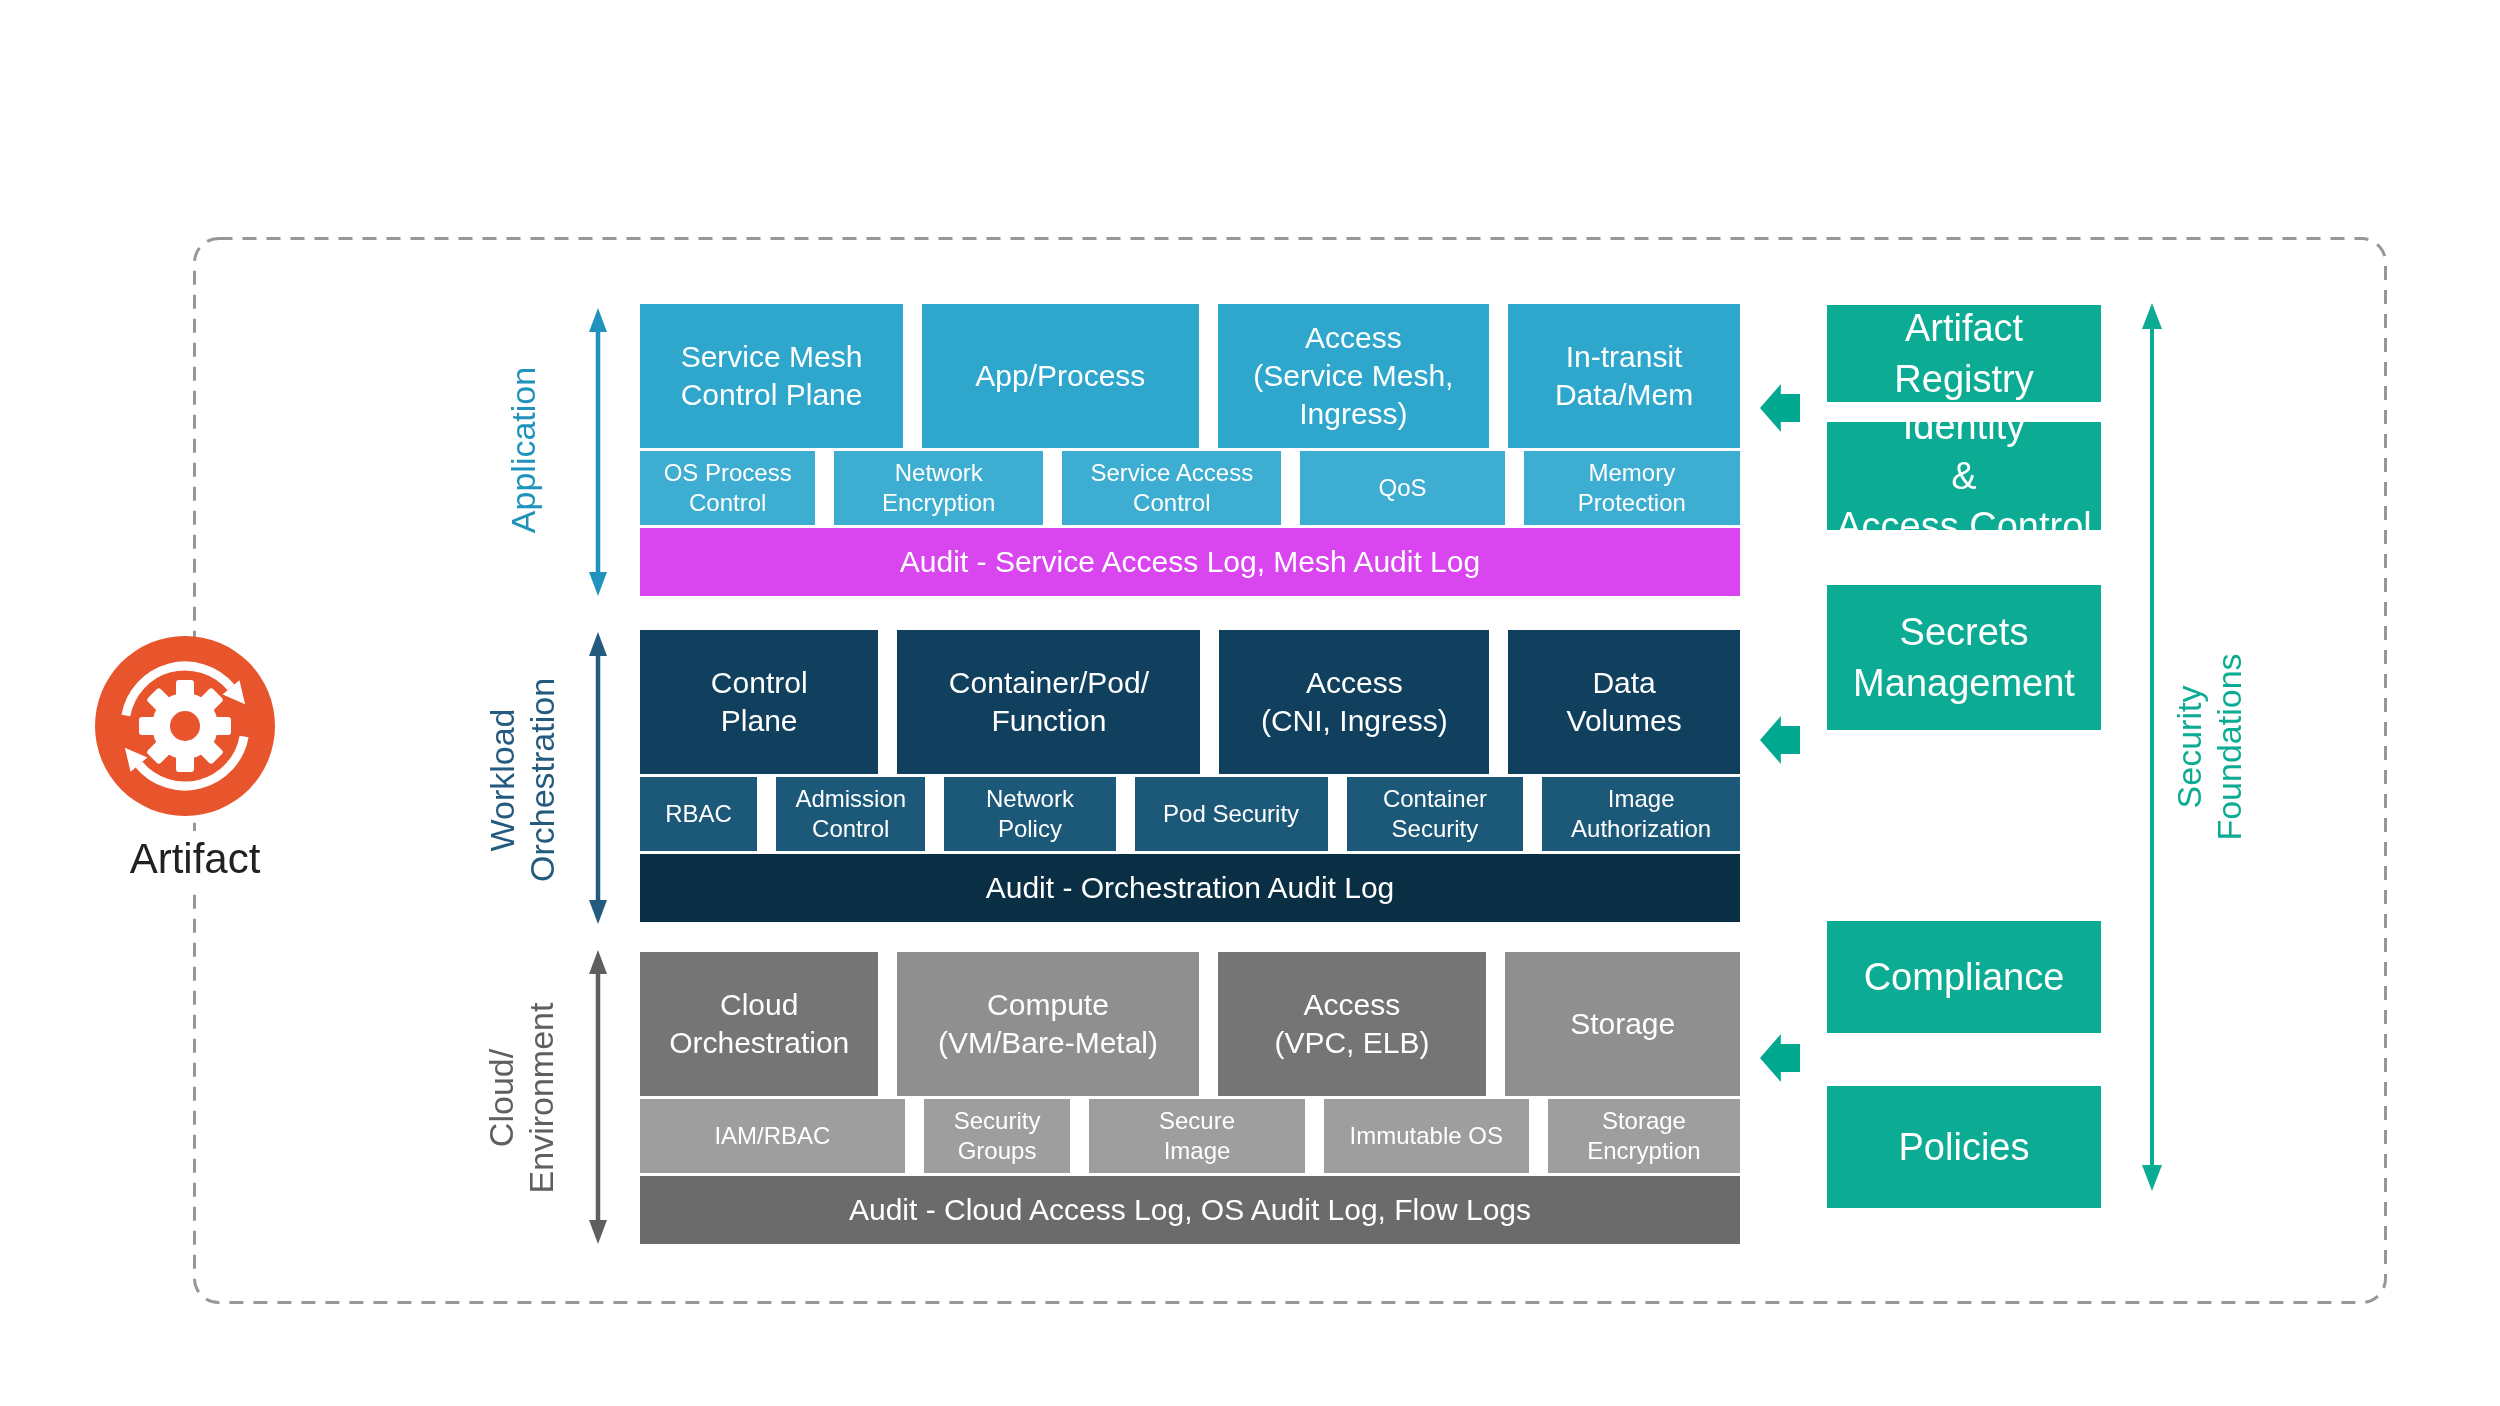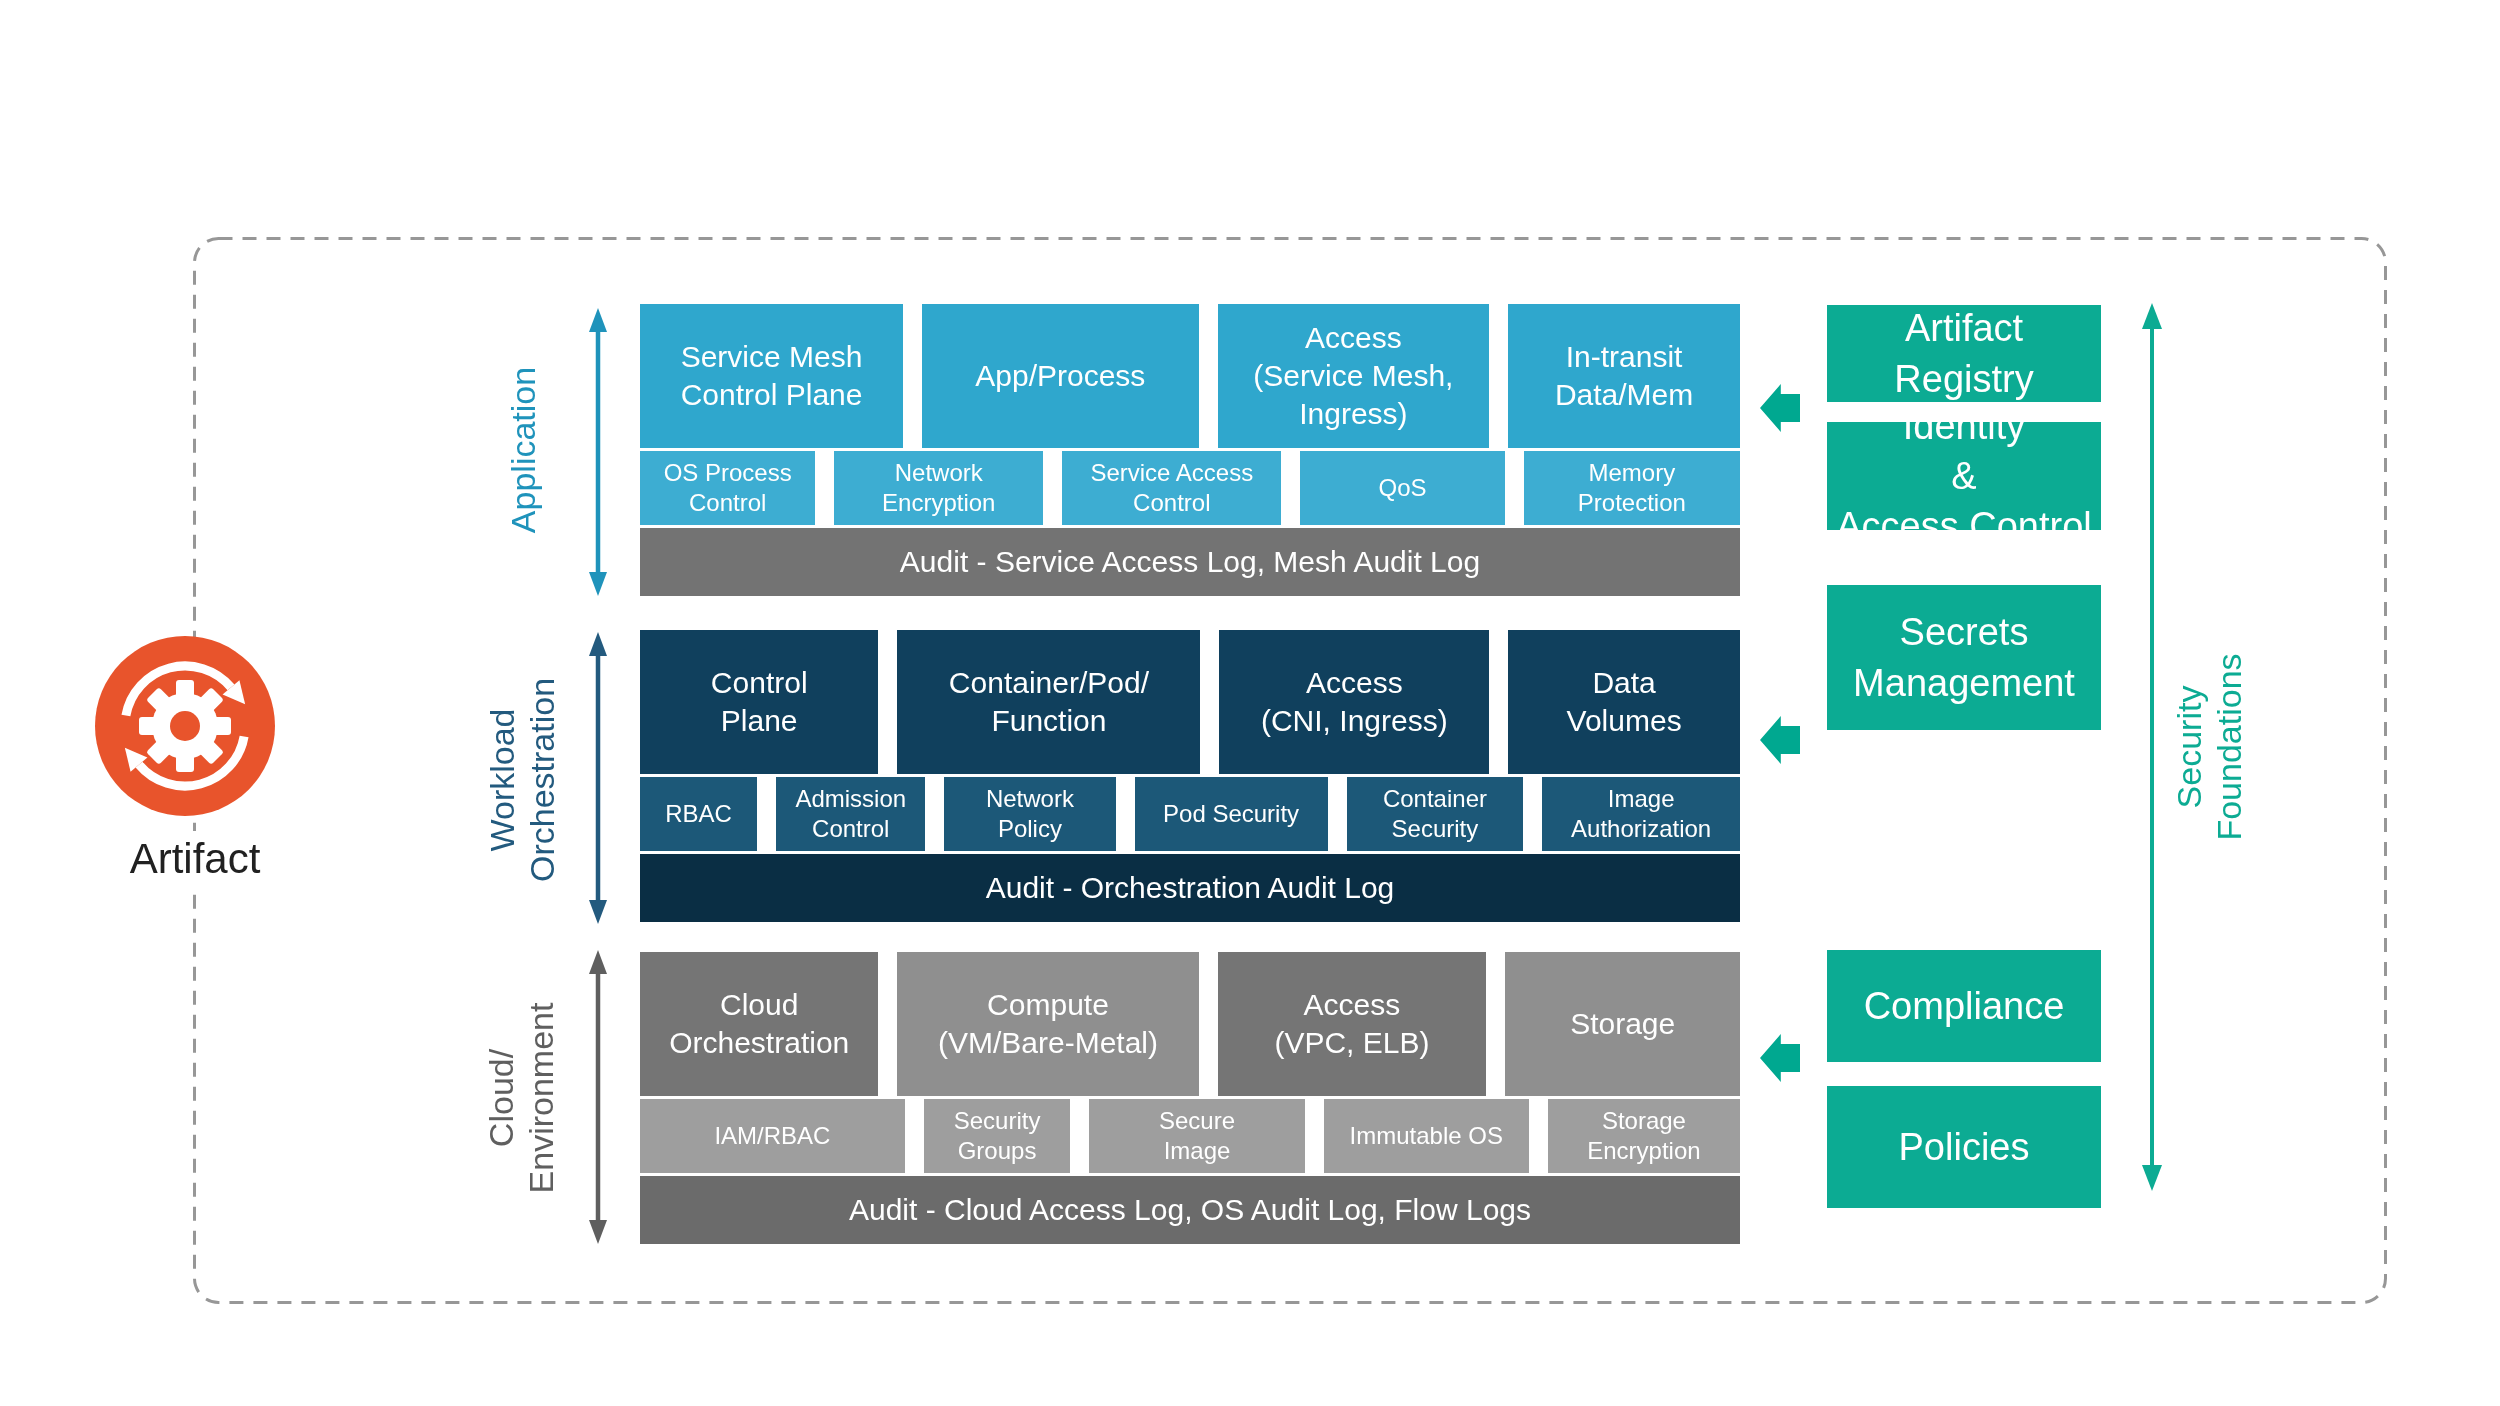--- a/index.html
+++ b/index.html
@@ -22,21 +22,21 @@
   .c1{grid-template-columns:128fr 163fr 187fr 211fr 193fr 216fr}
   .c2{grid-template-columns:284fr 157fr 231fr 220fr 206fr}
   .cell{display:flex;align-items:center;justify-content:center;text-align:center;
         color:#fff;white-space:pre-line}
   .main-grid .cell{font-size:30px;line-height:1.26}
   .ctrl-grid .cell{font-size:24px;line-height:1.25}
   .audit{display:flex;align-items:center;justify-content:center;color:#fff;font-size:30px}
 
   .l0 .main-grid .cell{background:#2fa7cd}
   .l0 .ctrl-grid .cell{background:#3dadd2}
-  .l0 .audit{background:#737373}
+  .l0 .audit{background:#d946ef}
 
   .l1 .main-grid .cell{background:#10405d}
   .l1 .ctrl-grid .cell{background:#1c5878}
   .l1 .audit{background:#0a2e44}
 
   .l2 .main-grid .cell:nth-child(odd){background:#757575}
   .l2 .main-grid .cell:nth-child(even){background:#8f8f8f}
   .l2 .ctrl-grid .cell{background:#9e9e9e}
   .l2 .audit{background:#6b6b6b}
 
@@ -200,21 +200,21 @@
   <div class="flow-arrow" style="top:716px"></div>
   <div class="flow-arrow" style="top:1034px"></div>
 
   <div class="fbox" style="top:305px;height:97px">Artifact
 Registry</div>
   <div class="fbox" style="top:422px;height:108px">Identity
 &amp;
 Access Control</div>
   <div class="fbox" style="top:585px;height:145px">Secrets
 Management</div>
-  <div class="fbox" style="top:950px;height:112px">Compliance</div>
+  <div class="fbox" style="top:921px;height:112px">Compliance</div>
   <div class="fbox" style="top:1086px;height:122px">Policies</div>
 
   <svg class="vspan" style="left:2137px;top:303px" width="30" height="888">
     <polygon points="15,0 5,26 25,26" fill="#0cab93"></polygon>
     <polygon points="15,888 5,862 25,862" fill="#0cab93"></polygon>
     <line x1="15" y1="22" x2="15" y2="866" stroke="#0cab93" stroke-width="4"></line>
   </svg>
   <div class="vlabel" id="foundations-axis-label">Security Foundations</div>
 
 </div>

